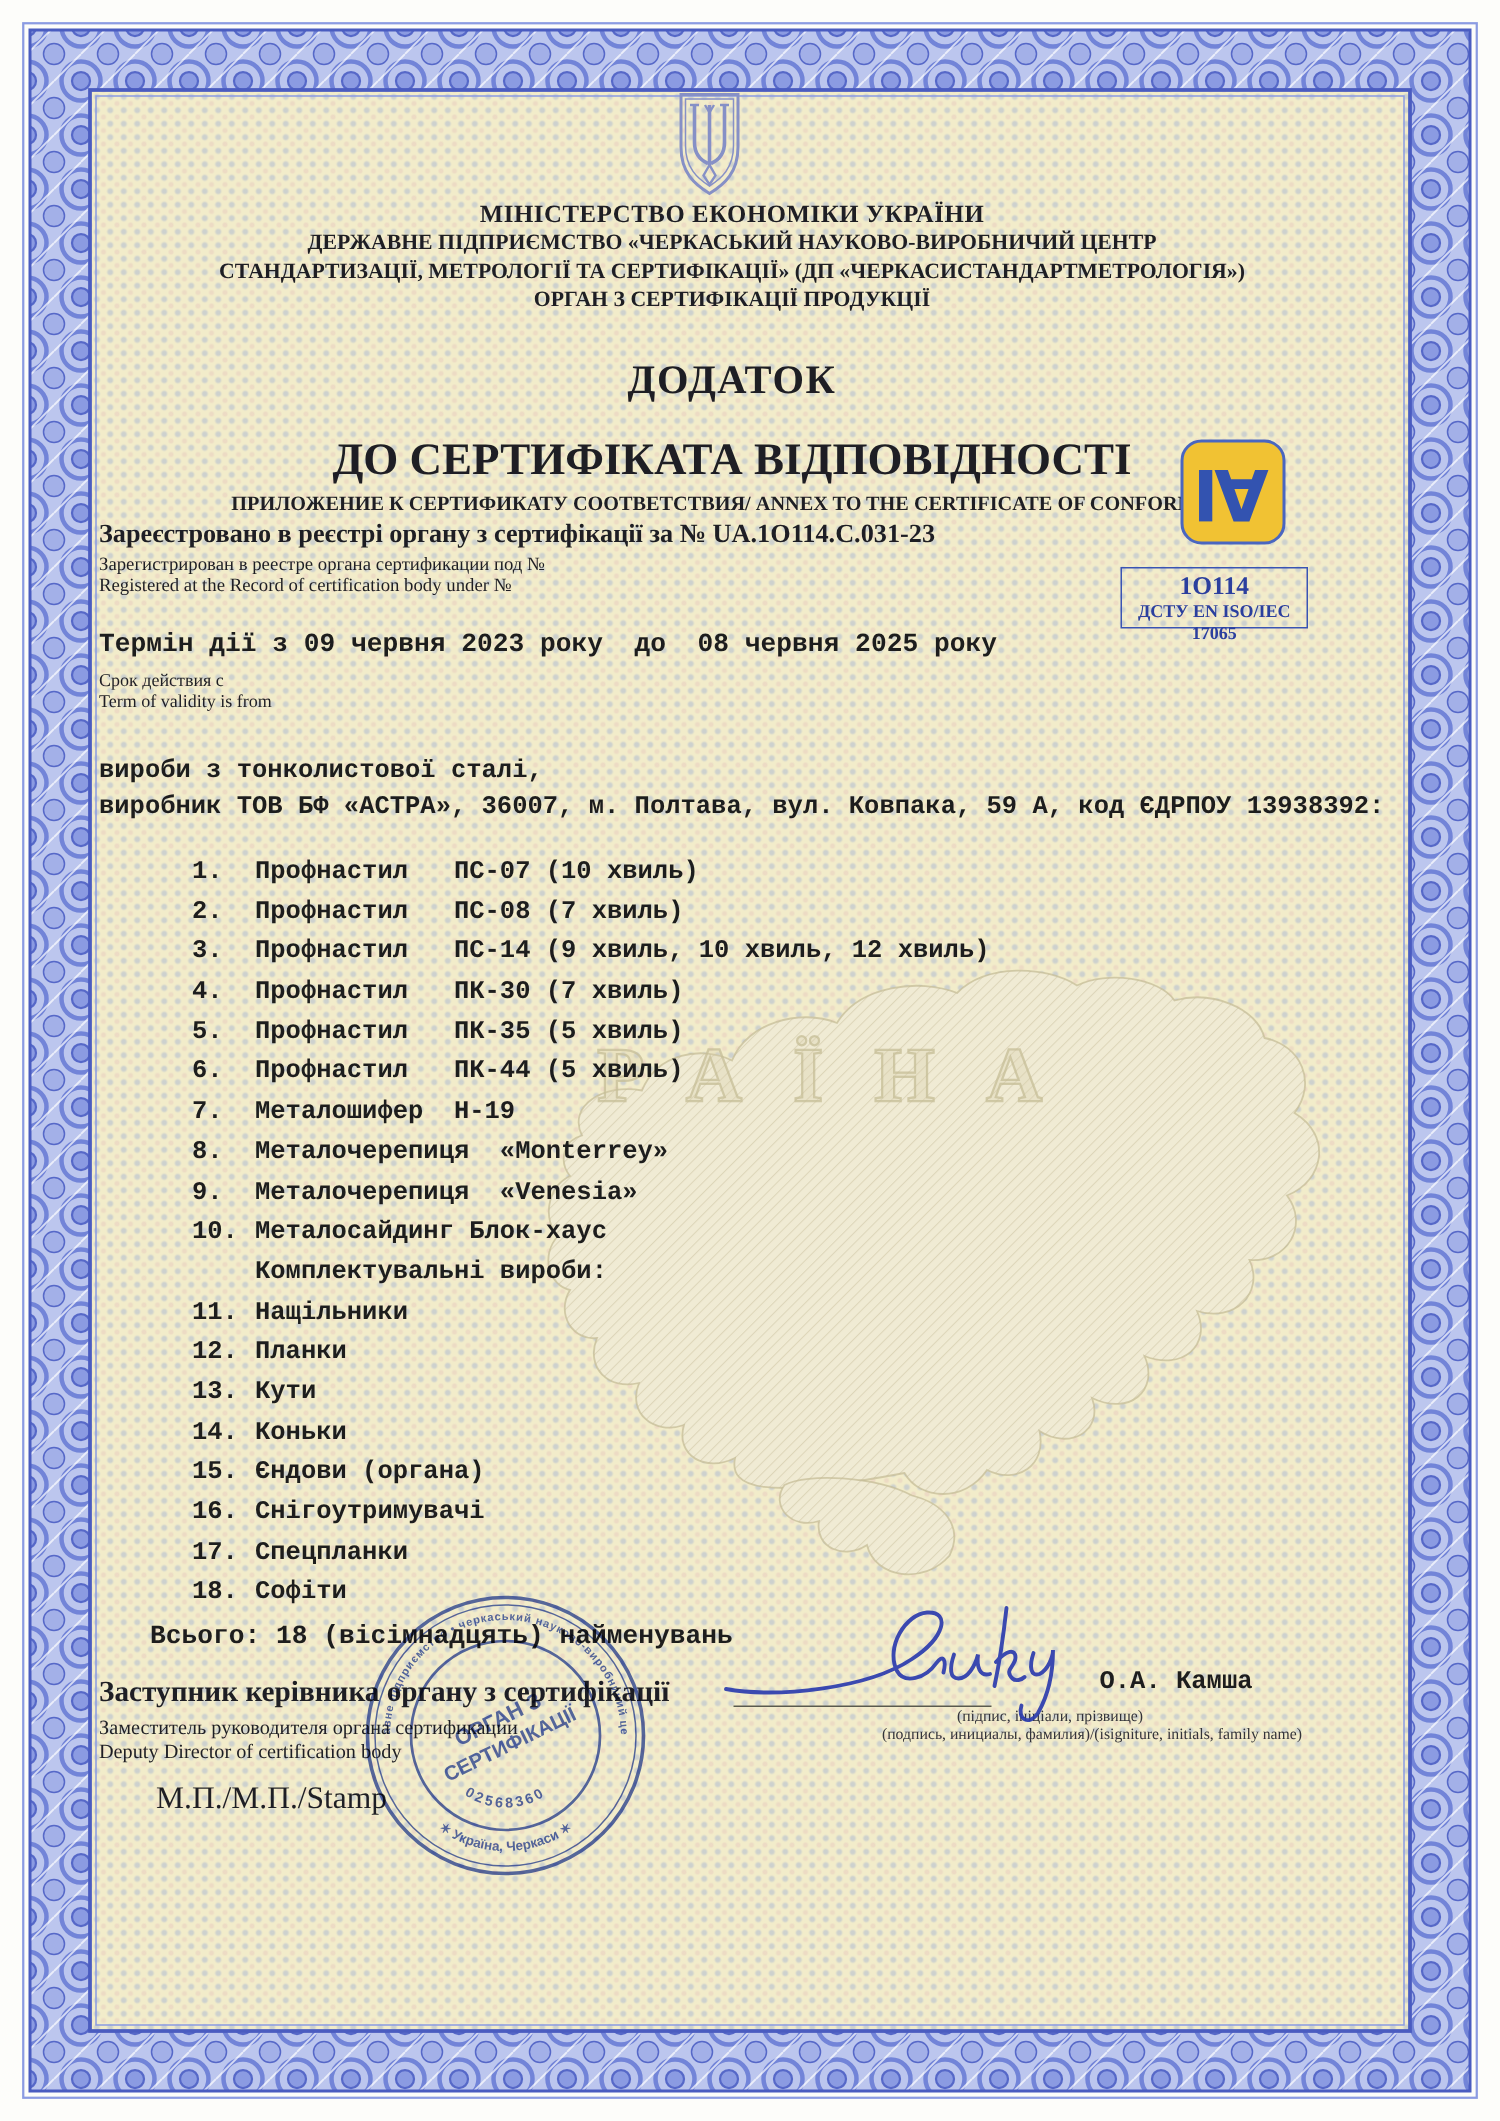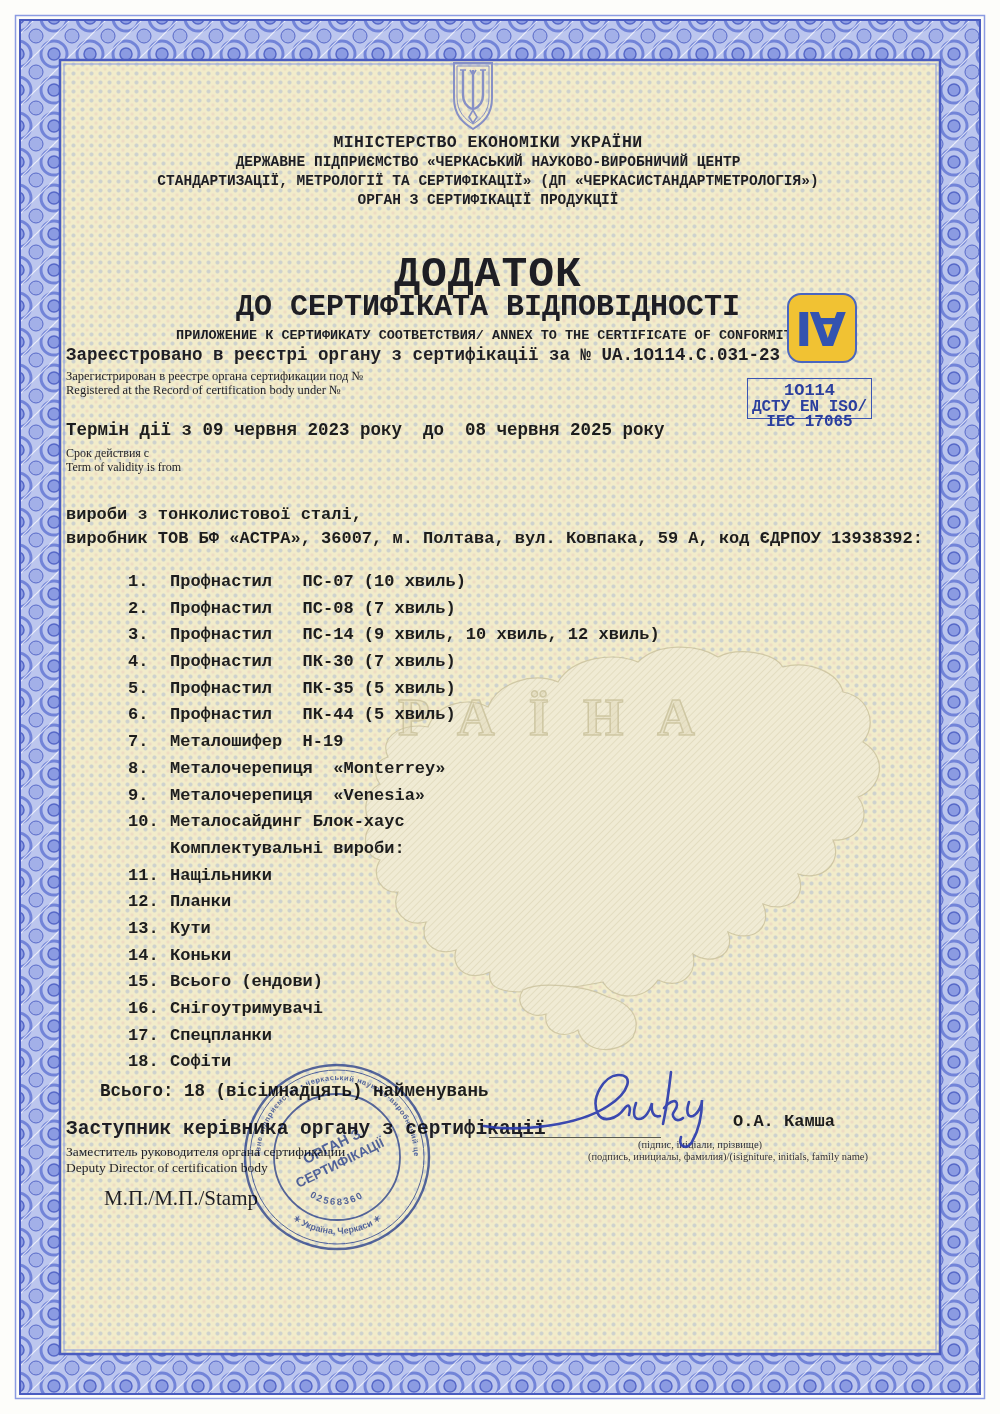--- a/index.html
+++ b/index.html
@@ -13,30 +13,30 @@
     background-color:#f2ecca;
     background-image:
       radial-gradient(circle, rgba(120,146,214,0.30) 1.3px, rgba(120,146,214,0) 2.6px),
       radial-gradient(circle, rgba(214,150,172,0.20) 1.1px, rgba(214,150,172,0) 2.2px);
     background-size:9px 9px, 9px 9px;
     background-position:0 0, 4.5px 4.5px;
   }
   .frame { position:absolute; left:0; top:0; }
   .abs { position:absolute; }
   .ctr { left:48px; width:880px; text-align:center; }
-  .serifB { font-family:Liberation Mono, monospace; font-weight:bold; }
+  .serifB { font-family:Liberation Serif, serif; font-weight:bold; }
   .serifR { font-family:"Liberation Serif", serif; }
   .sansB  { font-family:Liberation Mono, monospace; font-weight:bold; color:#1d1d1d; }
   .pre { white-space:pre; }
 
   .hdr1 { top:133px; font-size:16.5px; letter-spacing:0.4px; }
   .hdr2 { top:154px; font-size:14.5px; }
   .hdr3 { top:173px; font-size:14.5px; }
   .hdr4 { top:192px; font-size:14.5px; }
-  .title1 { top:250px; font-size:43px; letter-spacing:1px; }
+  .title1 { top:238px; font-size:27px; letter-spacing:1px; }
   .title2 { top:290px; font-size:30px; }
   .subtitle { top:328px; font-size:13.5px; }
 
   .reg-ua { left:66px; top:345px; font-size:17.5px; }
   .reg-ru { left:66px; top:369px; font-size:12.5px; }
   .reg-en { left:66px; top:383px; font-size:12.5px; }
 
   .logo {
     left:787px; top:293px; width:70px; height:70px; border-radius:14px;
     background:#f1c233; border:2px solid #4a66c0; box-sizing:border-box;
@@ -44,21 +44,21 @@
   }
   .logo .glyph {
     transform:rotate(180deg); font-family:"DejaVu Sans", sans-serif; font-weight:bold;
     font-size:47px; line-height:1; color:#3353b0; letter-spacing:-3px;
   }
   .accr-box {
     left:747px; top:378px; width:125px; height:41px; border:1.5px solid #3a54b4;
     box-sizing:border-box; text-align:center; color:#2b3f9e;
   }
   .accr-code { font-size:17px; line-height:19px; margin-top:2px; }
-  .accr-std  { font-size:16px; line-height:15px; }
+  .accr-std  { font-size:12px; line-height:15px; }
 
   .val-ua { left:66px; top:420px; font-size:17.5px; }
   .val-ru { left:66px; top:446px; font-size:12px; }
   .val-en { left:66px; top:460px; font-size:12px; }
 
   .subj1 { left:66px; top:505px; font-size:17px; }
   .subj2 { left:66px; top:529px; font-size:17px; }
 
   .plist { left:128px; top:569px; width:720px; }
   .prow  { display:flex; height:26.7px; line-height:26.7px; font-size:17px; }
@@ -222,21 +222,21 @@
     <div class="prow">
         <span class="num">13.</span>
         <span class="txt">Кути</span>
       </div>
     <div class="prow">
         <span class="num">14.</span>
         <span class="txt">Коньки</span>
       </div>
     <div class="prow">
         <span class="num">15.</span>
-        <span class="txt">Всього (ендови)</span>
+        <span class="txt">Єндови (органа)</span>
       </div>
     <div class="prow">
         <span class="num">16.</span>
         <span class="txt">Снігоутримувачі</span>
       </div>
     <div class="prow">
         <span class="num">17.</span>
         <span class="txt">Спецпланки</span>
       </div>
     <div class="prow">

